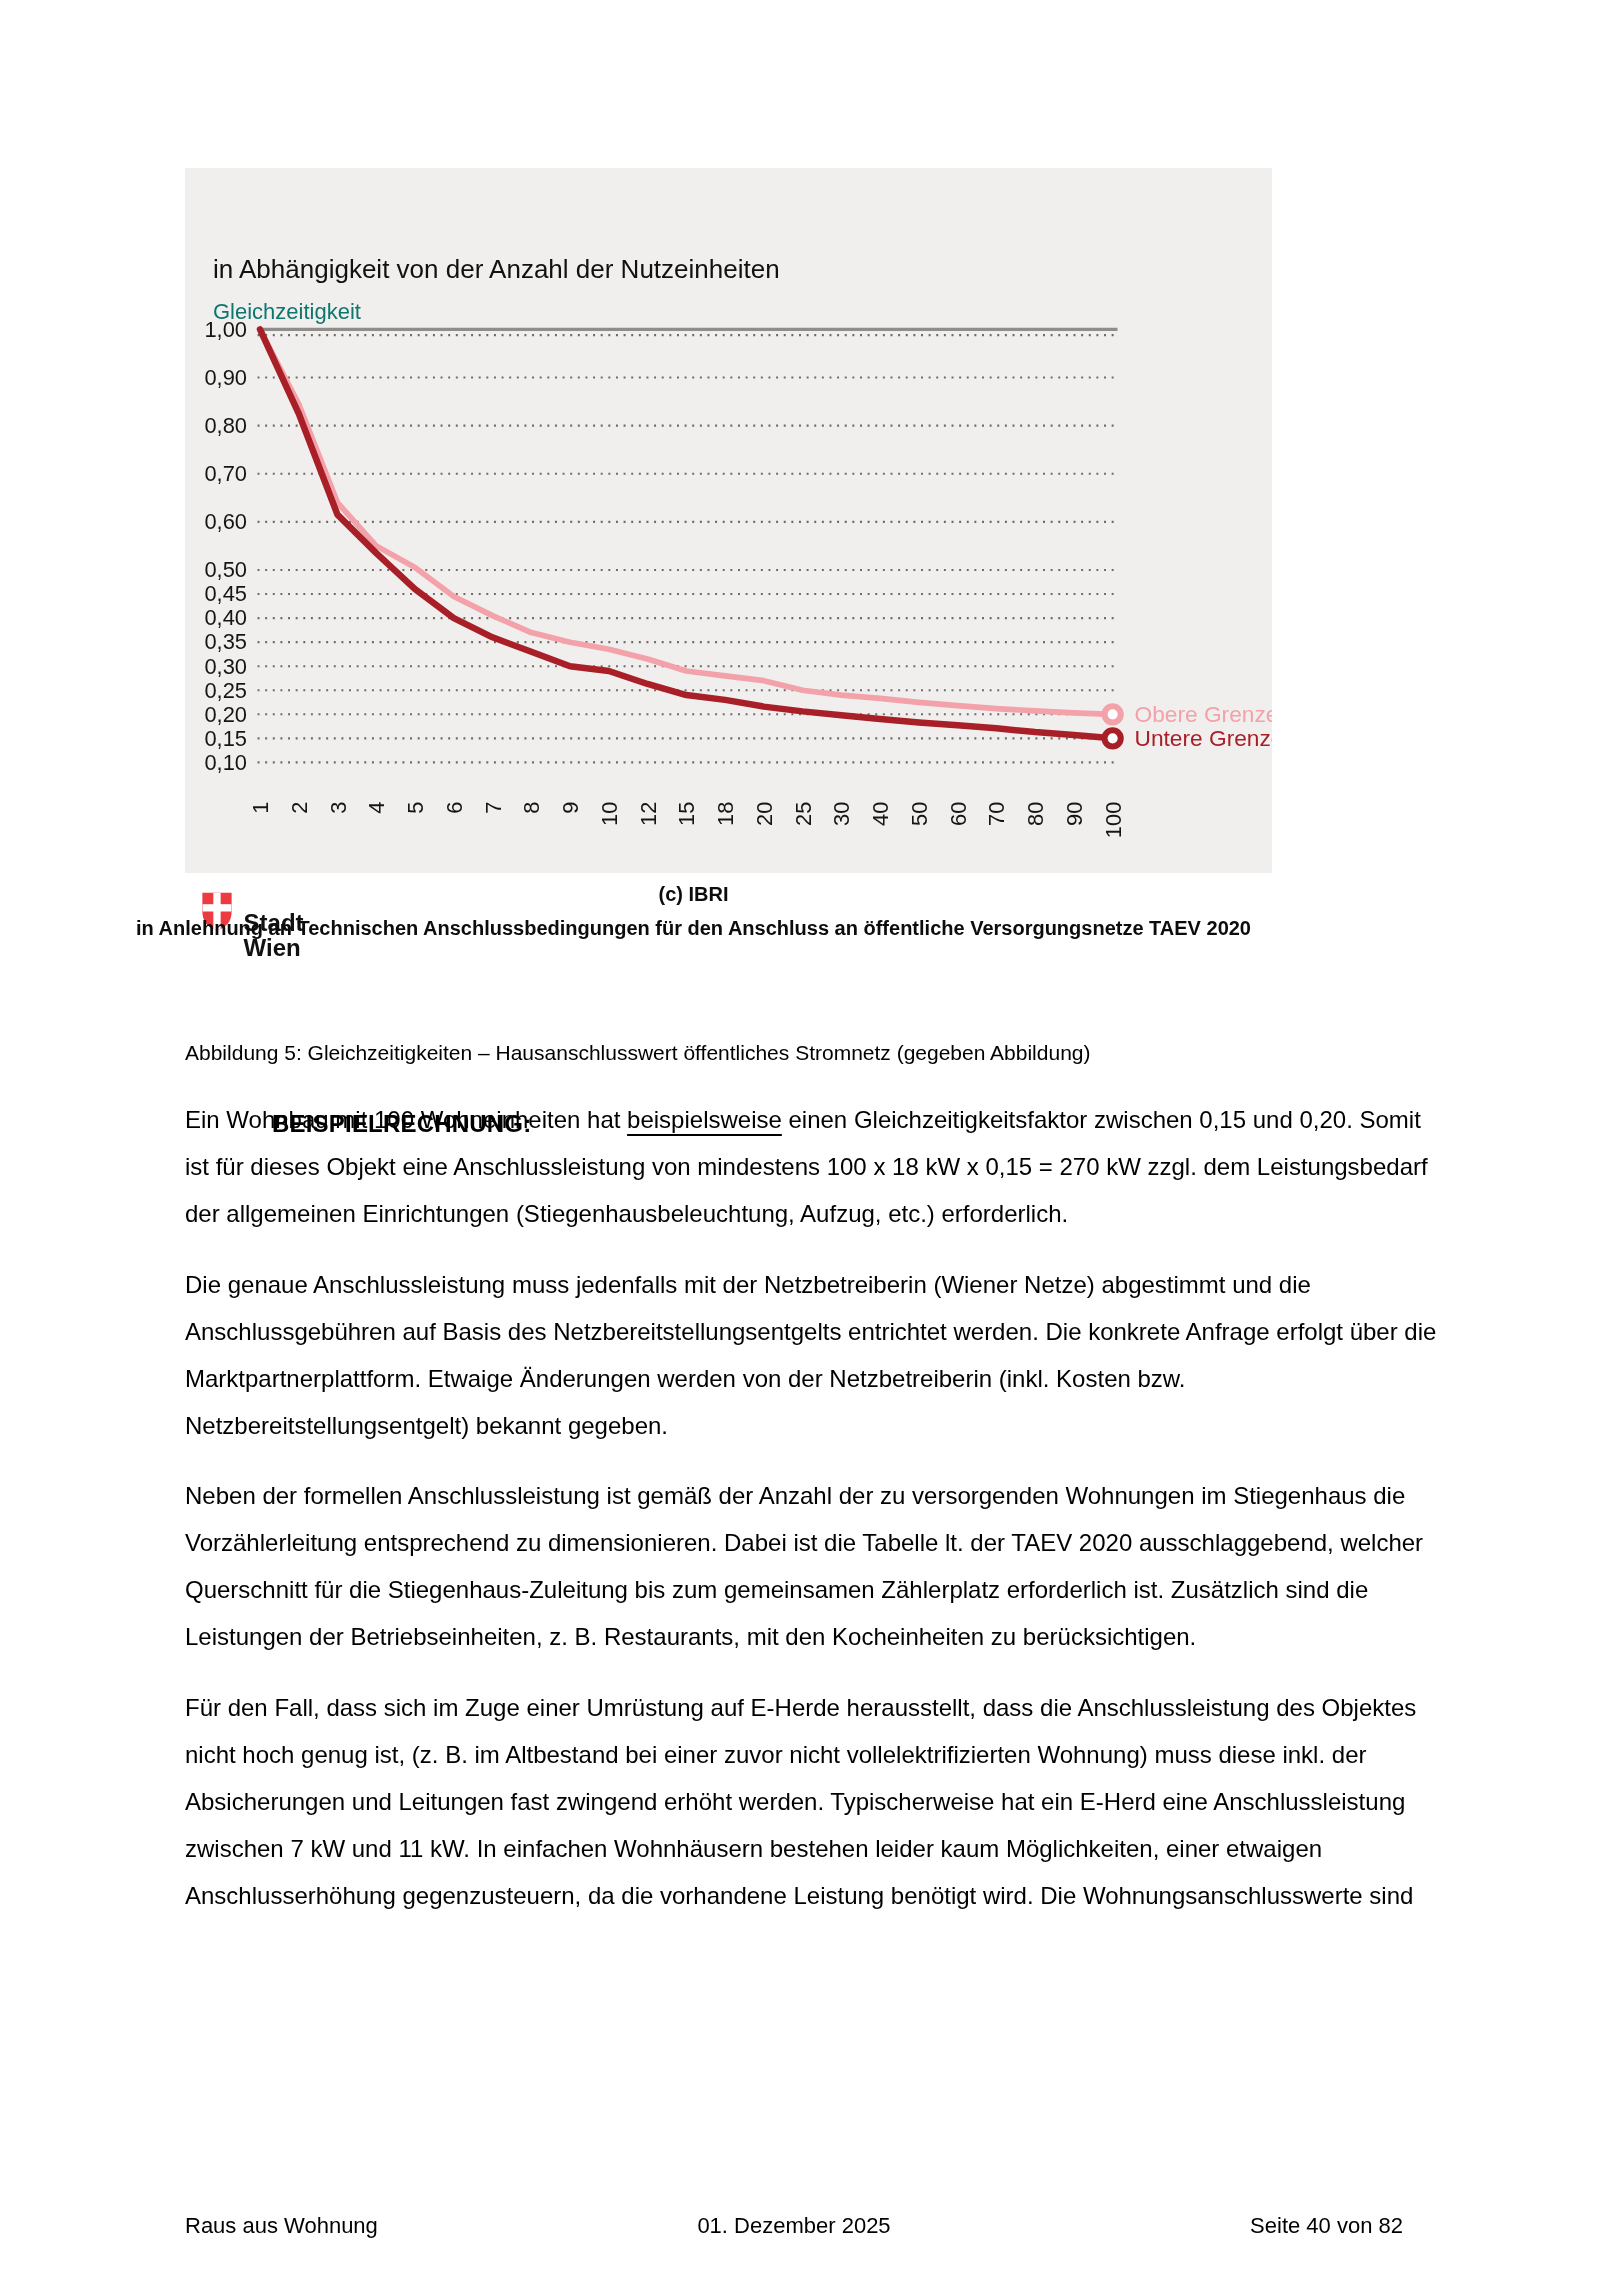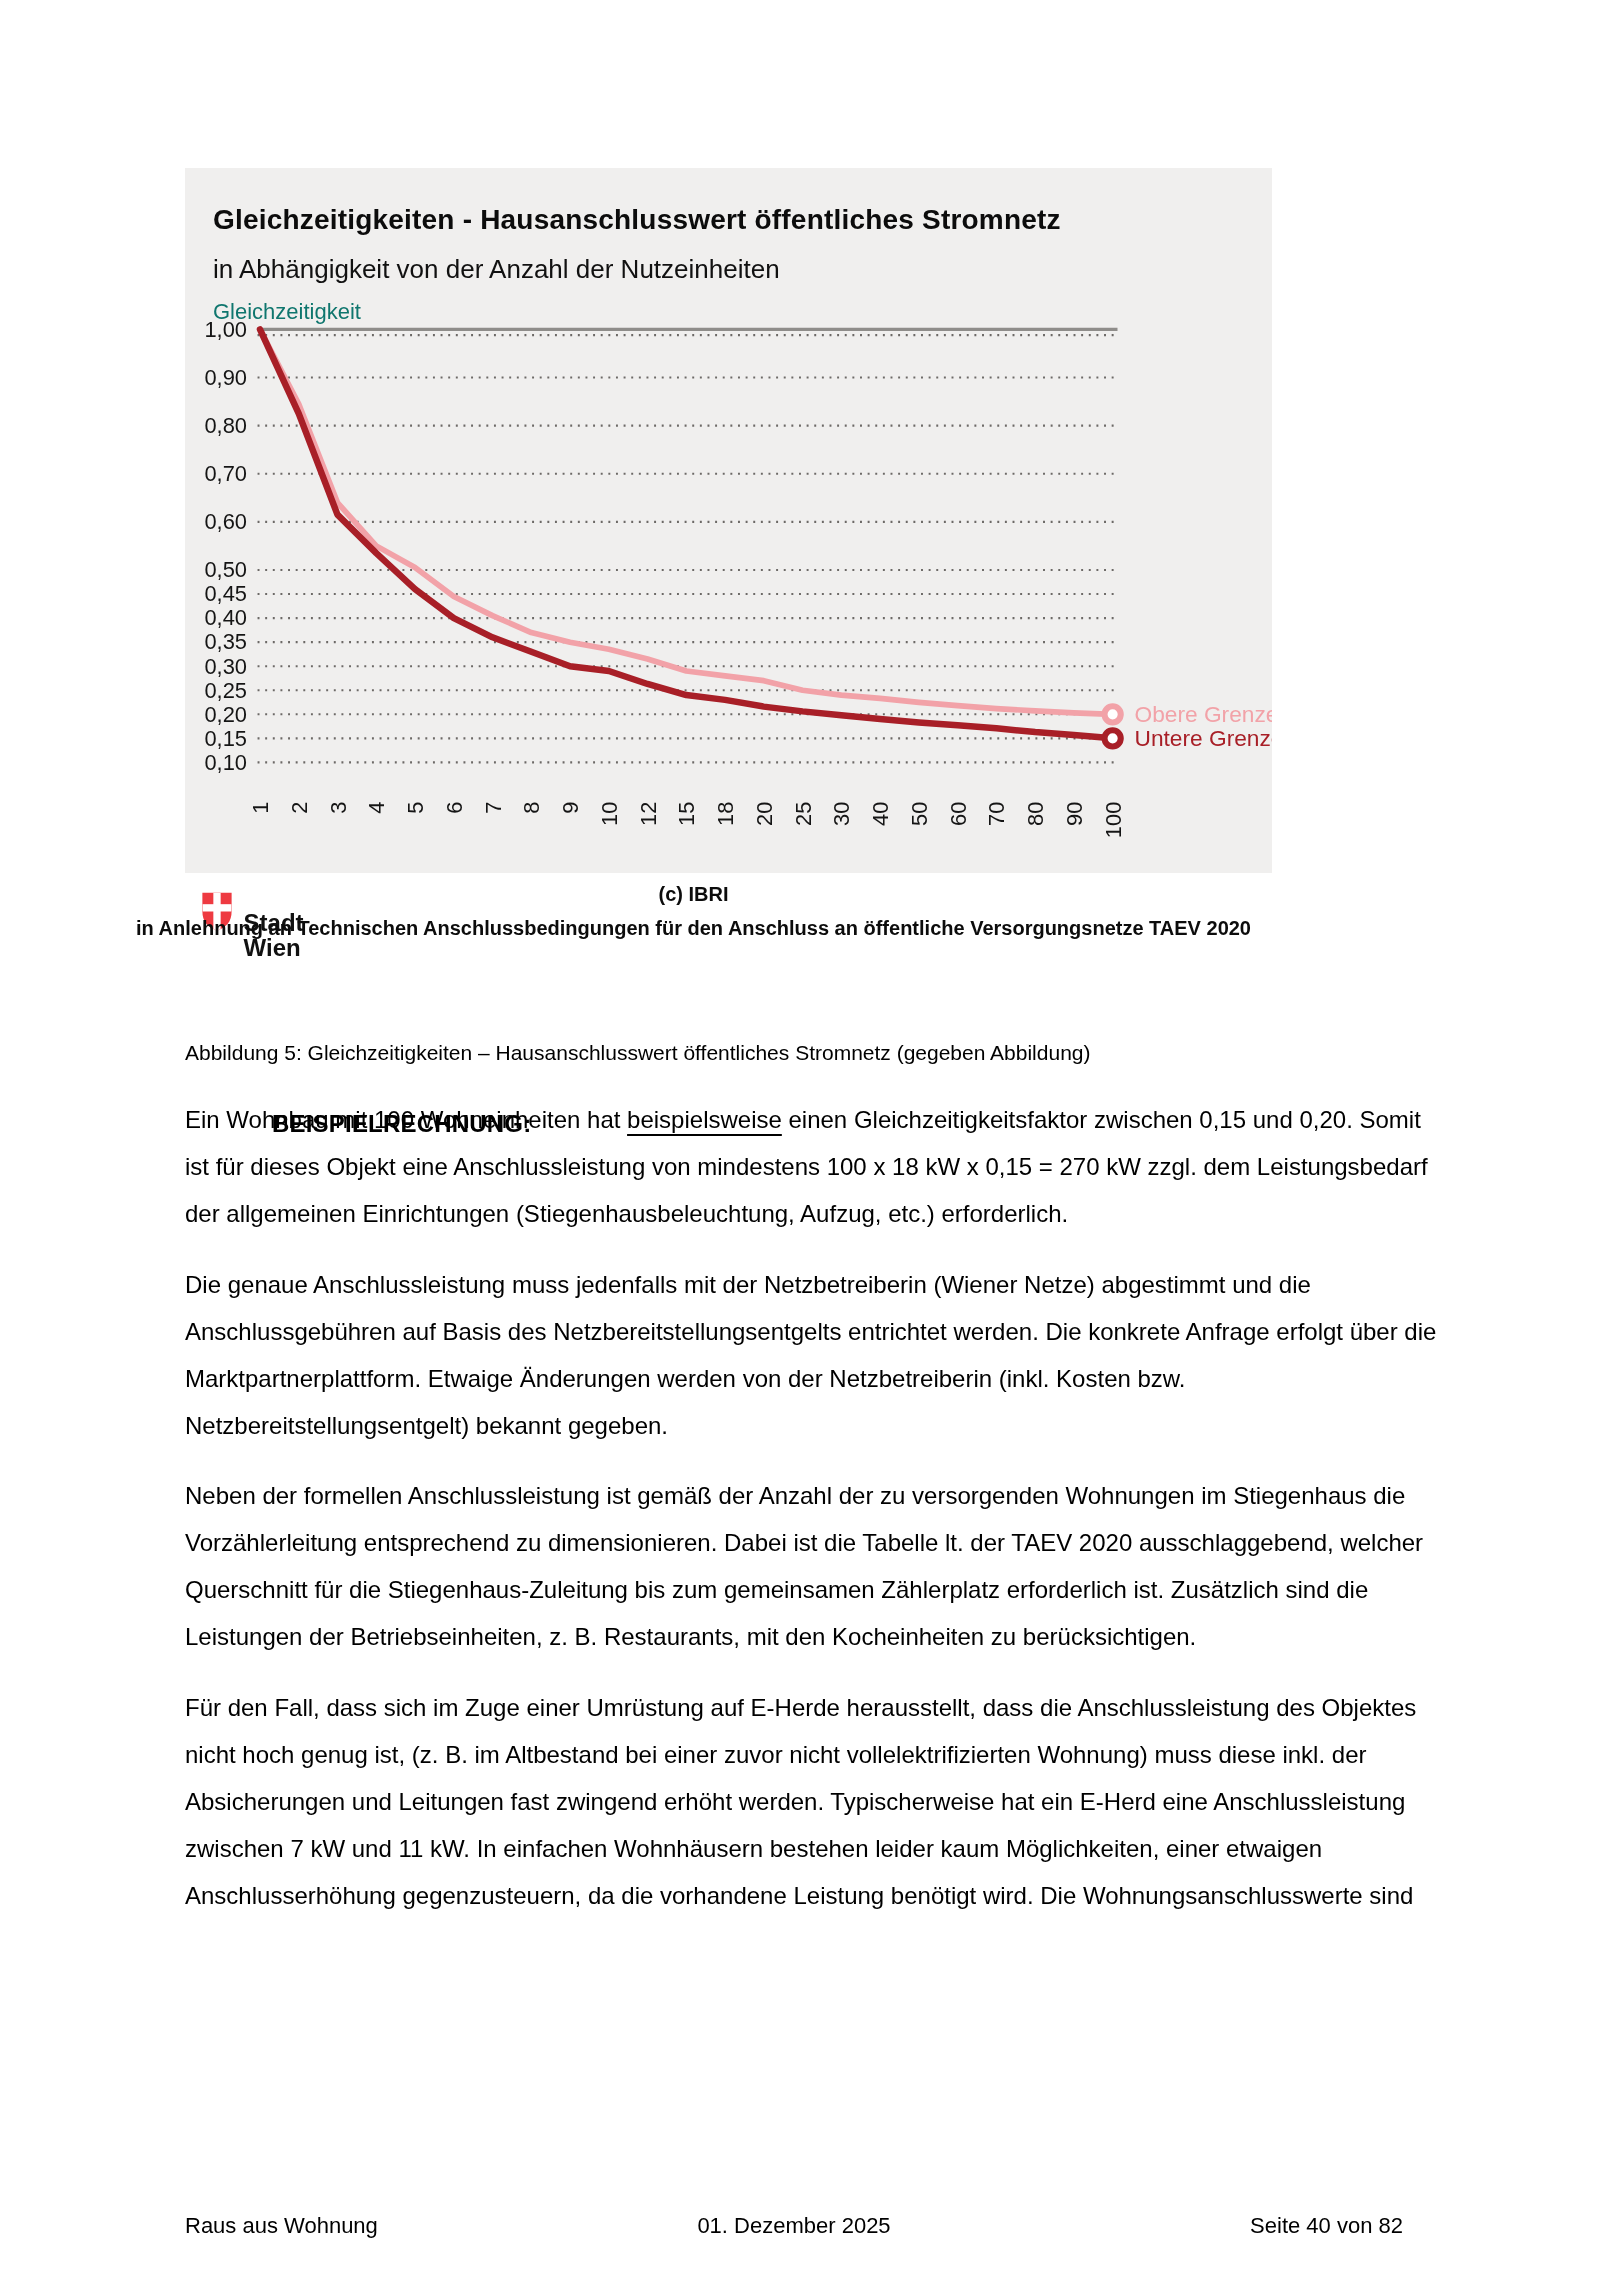--- a/index.html
+++ b/index.html
@@ -95,21 +95,20 @@
           <text class="xtick" transform="translate(1057.5,781) rotate(-90)" text-anchor="end">80</text>
           <text class="xtick" transform="translate(1105.2,781) rotate(-90)" text-anchor="end">90</text>
           <text class="xtick" transform="translate(1153.0,781) rotate(-90)" text-anchor="end">100</text>
           <polyline points="92.0,199.0 139.8,290.9 187.5,412.5 235.3,465.8 283.1,492.5 330.9,528.1 378.6,551.8 426.4,572.6 474.2,584.5 522.0,593.3 569.7,605.2 617.5,620.0 665.3,626.0 713.0,631.9 760.8,643.8 808.6,649.7 856.4,653.8 904.1,658.6 951.9,662.7 999.7,666.3 1047.5,669.2 1095.2,671.6 1143.0,673.4" fill="none" stroke="#f2a2a8" stroke-width="7" stroke-linejoin="round" stroke-linecap="round"></polyline>
           <circle cx="1143.0" cy="673.4" r="10" fill="#ffffff" stroke="#f2a2a8" stroke-width="7.5"></circle>
           <text class="legend" x="1170.0" y="683.4" fill="#f2a2a8">Obere Grenze</text>
           <polyline points="92.0,199.0 139.8,302.8 187.5,427.3 235.3,474.7 283.1,519.2 330.9,554.8 378.6,578.5 426.4,596.3 474.2,614.1 522.0,620.0 569.7,636.0 617.5,649.7 665.3,655.6 713.0,663.9 760.8,669.8 808.6,674.6 856.4,679.3 904.1,683.5 951.9,687.0 999.7,690.6 1047.5,695.3 1095.2,698.9 1143.0,703.0" fill="none" stroke="#a81f27" stroke-width="8" stroke-linejoin="round" stroke-linecap="round"></polyline>
           <circle cx="1143.0" cy="703.0" r="10" fill="#ffffff" stroke="#a81f27" stroke-width="7.5"></circle>
           <text class="legend" x="1170.0" y="713.0" fill="#a81f27">Untere Grenze</text>
         </svg></div>
-    <h1 class="chart-title">Gleichzeitigkeiten - Hausanschlusswert öffentliches Stromnetz</h1>
     <h2 class="chart-subtitle">in Abhängigkeit von der Anzahl der Nutzeinheiten</h2>
     <div class="y-axis-title">Gleichzeitigkeit</div>
   </section>
 
   <div class="logo">
     <svg width="32" height="41" viewBox="0 0 70 88">
       <defs>
         <clipPath id="shieldclip">
           <path d="M3,3 H67 V44 C67,66 55,79 35,86 C15,79 3,66 3,44 Z"></path>
         </clipPath>

